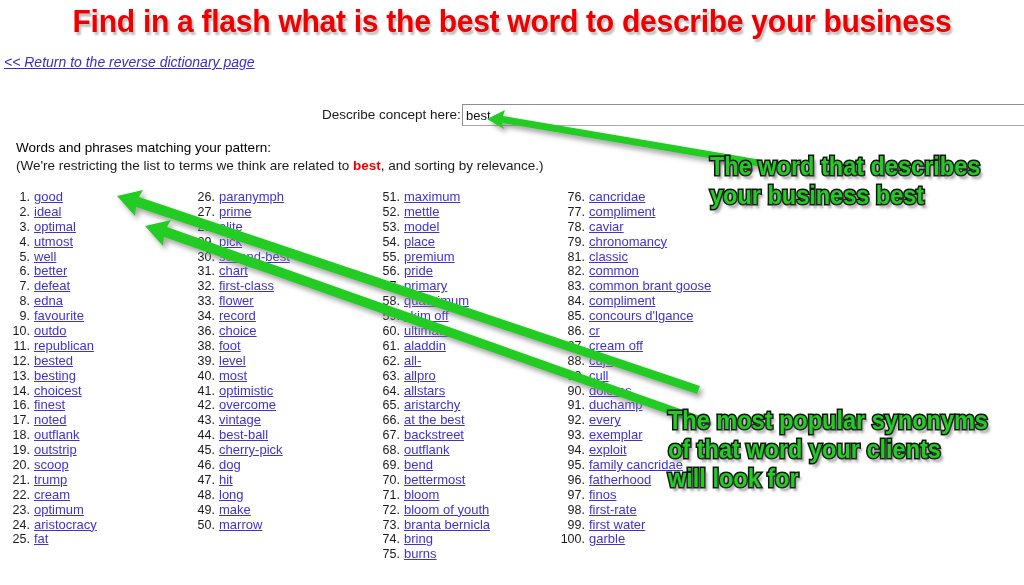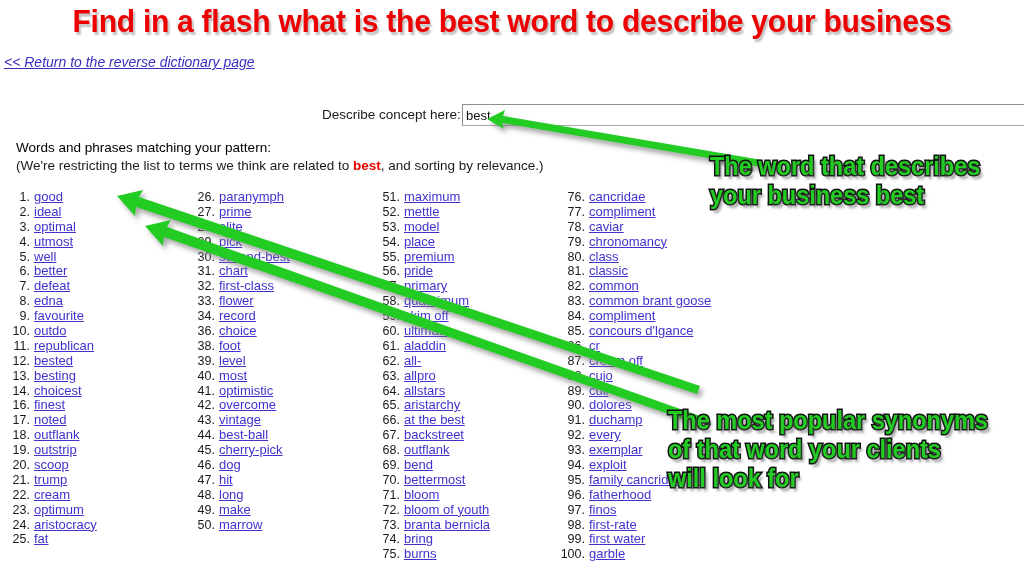--- a/index.html
+++ b/index.html
@@ -497,24 +497,20 @@
       </div>
       <div class="word-item">
         <span class="word-num">78.</span>
         <a class="word-link" href="#">caviar</a>
       </div>
       <div class="word-item">
         <span class="word-num">79.</span>
         <a class="word-link" href="#">chronomancy</a>
       </div>
       <div class="word-item">
-        <span class="word-num">80.</span>
-        <a class="word-link" href="#">class</a>
-      </div>
-      <div class="word-item">
         <span class="word-num">81.</span>
         <a class="word-link" href="#">classic</a>
       </div>
       <div class="word-item">
         <span class="word-num">82.</span>
         <a class="word-link" href="#">common</a>
       </div>
       <div class="word-item">
         <span class="word-num">83.</span>
         <a class="word-link" href="#">common brant goose</a>

